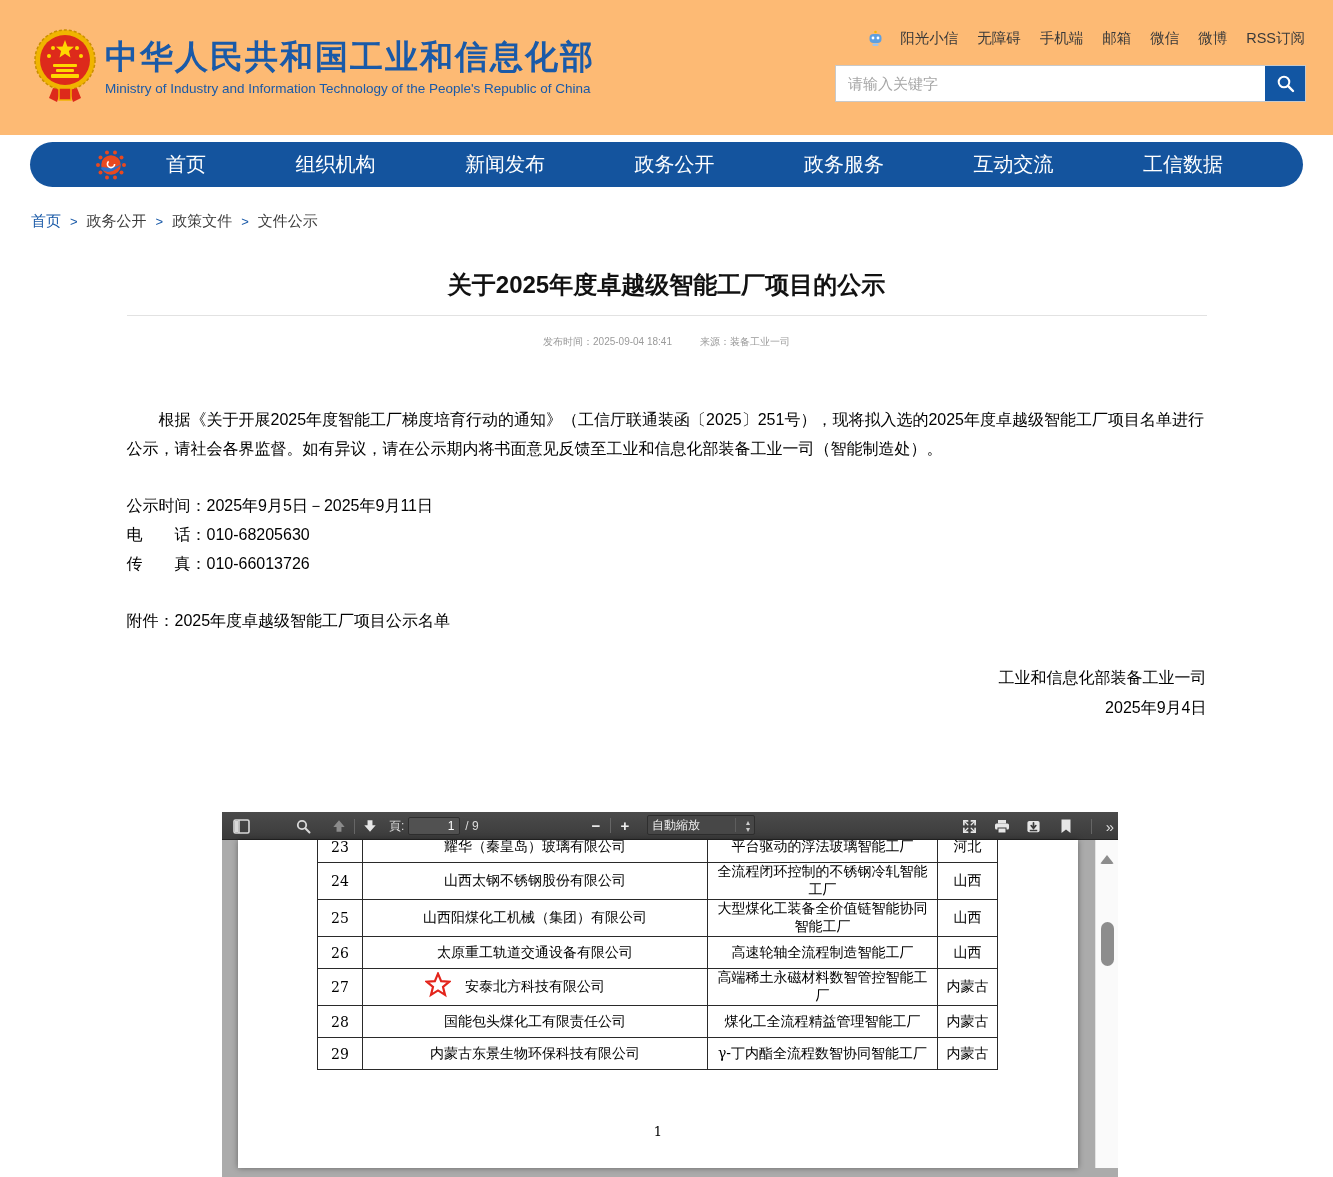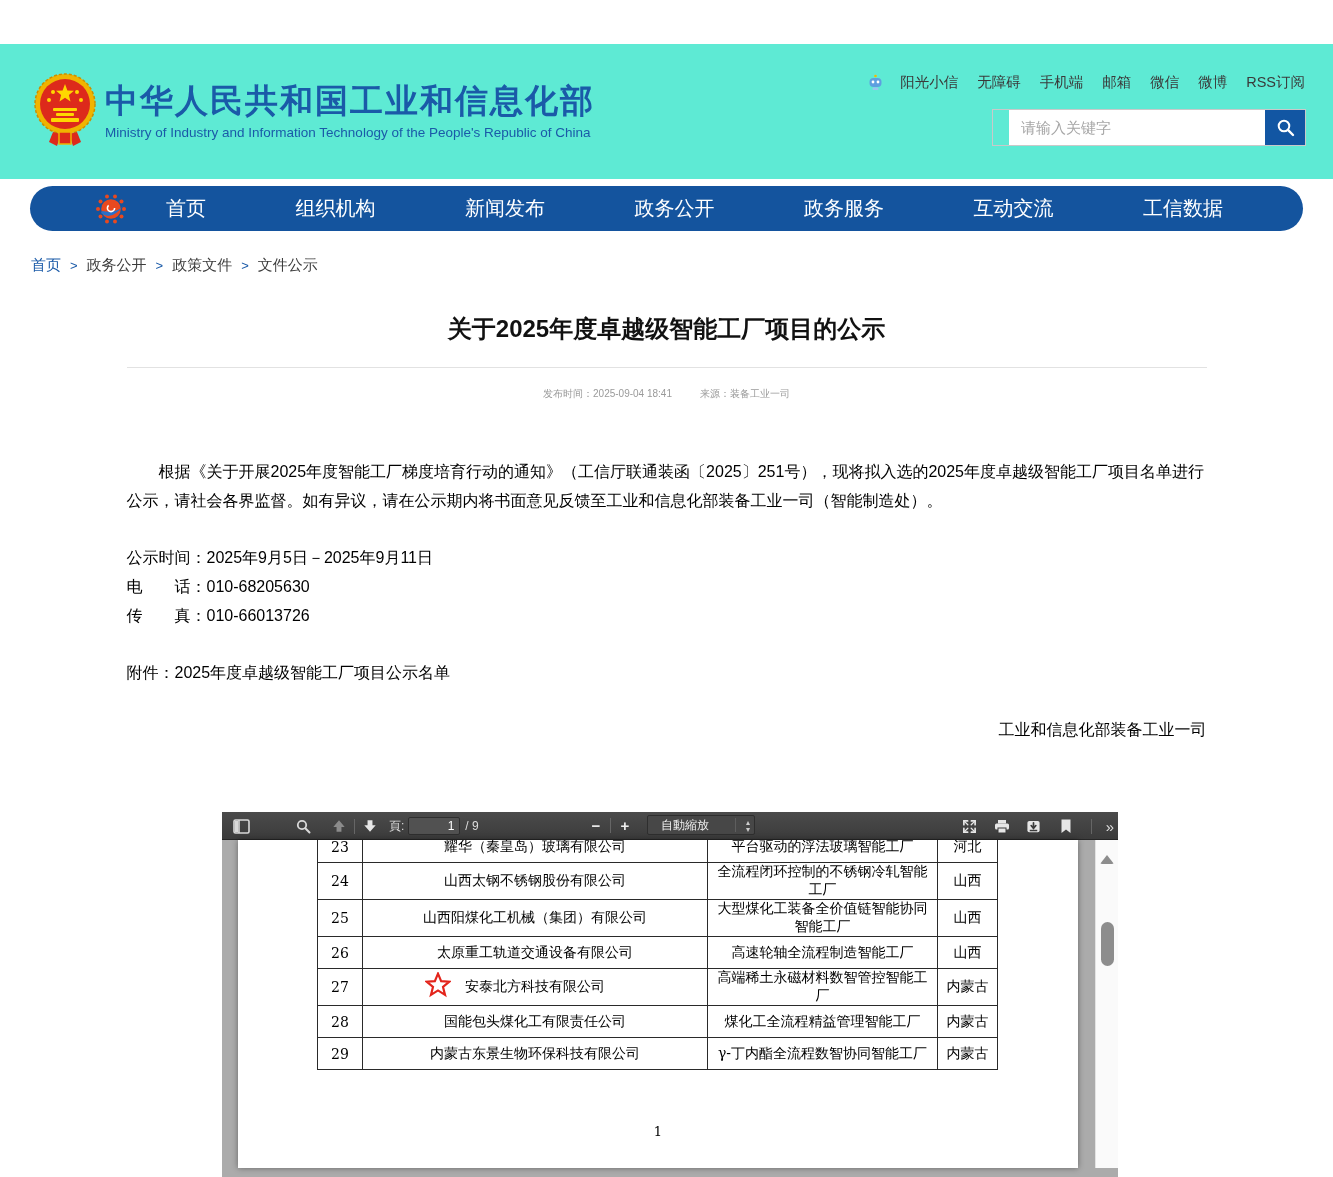--- a/index.html
+++ b/index.html
@@ -6,48 +6,48 @@
     --brand_blue:#1a5aa8;
     --nav_blue:#14549e;
     --star_red:#e3241b;
     --toolbar_bg:#404040;
   }
   *{box-sizing:border-box;margin:0;padding:0;}
   html,body{width:1333px;background:#fff;font-family:"Liberation Sans",sans-serif;}
   body{height:1177px;overflow:hidden;position:relative;}
 
   
-  .header{position:relative;height:135px;background:#5eead4;margin-top:44px;}
+  .header{position:relative;height:135px;background:#fdba74;}
   .logo-group{position:absolute;left:33px;top:26px;display:flex;align-items:center;}
   .emblem{width:64px;height:80px;flex:0 0 auto;}
   .site-titles{margin-left:8px;}
   .site-title{color:var(--brand_blue);font-size:33px;font-weight:bold;letter-spacing:2px;line-height:40px;}
   .site-subtitle{color:var(--brand_blue);font-size:13.5px;margin-top:4px;}
   .quick-links{position:absolute;right:28px;top:29px;display:flex;align-items:center;gap:19px;font-size:14.5px;color:#3a3a3a;}
   .quick-links .ql{cursor:pointer;display:flex;align-items:center;gap:16px;}
-  .search-box{position:absolute;right:27px;top:65px;width:314px;height:37px;border:1px solid #c9c9c9;display:flex;padding-left:16px;}
+  .search-box{position:absolute;right:27px;top:65px;width:471px;height:37px;border:1px solid #c9c9c9;display:flex;}
   .search-input{flex:1;border:none;outline:none;padding:0 12px;font-size:15px;color:#333;font-family:"Liberation Sans",sans-serif;}
   .search-input::placeholder{color:#a6a6a6;}
   .search-btn{width:40px;height:100%;background:#1256a3;border:none;display:flex;align-items:center;justify-content:center;cursor:pointer;}
 
   
   .navbar{margin:7px 30px 0 30px;height:45px;background:var(--nav_blue);border-radius:23px;display:flex;align-items:center;padding:0 40px 0 66px;}
   .nav-logo{width:30px;height:30px;margin-right:40px;flex:0 0 auto;}
   .nav-items{flex:1;display:flex;justify-content:space-between;align-items:center;padding-right:40px;}
   .nav-item{color:#fff;font-size:20px;cursor:pointer;white-space:nowrap;}
 
   
   .breadcrumb{margin:25px 0 0 31px;font-size:15px;color:#3c3c3c;display:flex;gap:9px;align-items:center;}
   .breadcrumb .crumb-home{color:var(--brand_blue);cursor:pointer;}
   .breadcrumb .sep{color:var(--brand_blue);font-size:13px;}
   .breadcrumb .crumb{cursor:pointer;}
 
   
   .article{width:1080px;margin:38px auto 0 auto;}
-  .article-title{text-align:center;font-size:24px;font-weight:bold;color:#111;padding-bottom:22px;border-bottom:1px solid #e2e2e2;}
+  .article-title{text-align:center;font-size:24px;font-weight:bold;color:#111;padding-bottom:14px;border-bottom:1px solid #e2e2e2;}
   .article-meta{text-align:center;color:#9a9a9a;font-size:10px;margin-top:19px;}
   .article-meta .gap{display:inline-block;width:28px;}
   .article-body{margin-top:56px;font-size:16px;color:#000;line-height:29px;}
   .article-body .p-indent{text-indent:2em;}
   .info-lines{margin-top:28px;}
   .attachment{margin-top:28px;}
   .signature-block{margin-top:28px;text-align:right;line-height:30px;font-size:16px;}
 
   
   .pdf-viewer{position:absolute;left:222px;top:812px;width:896px;height:365px;background:#ababab;}
@@ -55,21 +55,21 @@
   .tb-btn{display:inline-flex;align-items:center;justify-content:center;height:22px;min-width:22px;cursor:pointer;background:transparent;border:none;padding:0 2px;}
   .tb-sep{display:inline-block;width:1px;height:15px;background:#666;margin:0 4px;vertical-align:middle;}
   .tb-left{position:absolute;left:8px;top:3px;display:flex;align-items:center;}
   .tb-find{position:absolute;left:70px;top:3px;display:flex;align-items:center;}
   .tb-pagegrp{position:absolute;left:106px;top:3px;display:flex;align-items:center;}
   .page-label{margin:0 4px 0 8px;color:#ddd;}
   .page-input{width:52px;height:18px;background:#515151;border:1px solid #2e2e2e;border-radius:2px;color:#fff;text-align:right;font-size:12px;padding:0 5px;font-family:"Liberation Sans",sans-serif;}
   .page-total{margin-left:5px;color:#ddd;}
   .tb-zoomgrp{position:absolute;left:364px;top:3px;display:flex;align-items:center;}
   .zoom-sign{color:#eee;font-size:15px;font-weight:bold;width:20px;text-align:center;cursor:pointer;}
-  .zoom-select{margin-left:12px;width:108px;height:20px;background:#474747;border:1px solid #2e2e2e;border-radius:2px;display:flex;align-items:center;color:#eee;cursor:pointer;position:relative;padding-left:13px;}
+  .zoom-select{margin-left:12px;width:108px;height:20px;background:#474747;border:1px solid #2e2e2e;border-radius:2px;display:flex;align-items:center;color:#eee;cursor:pointer;position:relative;padding-left:4px;}
   .zoom-select .zs-div{position:absolute;right:18px;top:2px;bottom:2px;width:1px;background:#5e5e5e;}
   .zoom-select .zs-arrows{position:absolute;right:4px;top:3px;font-size:8px;line-height:7px;color:#ccc;}
   .tb-right{position:absolute;right:6px;top:3px;display:flex;align-items:center;gap:10px;}
   .more-tools{color:#ddd;font-size:15px;letter-spacing:-2px;}
 
   .pdf-content{position:relative;height:337px;}
   .pdf-page{position:absolute;left:16px;top:0;width:840px;height:328px;background:#fff;box-shadow:0 0 6px rgba(0,0,0,0.4);}
   .page-table-clip{width:682px;margin:0 auto;height:246px;overflow:hidden;}
   .doc-table{border-collapse:collapse;margin-top:-10px;font-family:"DejaVu Serif",serif;font-size:14px;color:#000;}
   .doc-table td{border:1px solid #2a2a2a;text-align:center;padding:0 4px;height:32px;}
@@ -201,20 +201,21 @@
   <div class="article-body">
     <p class="p-indent">根据《关于开展2025年度智能工厂梯度培育行动的通知》（工信厅联通装函〔2025〕251号），现将拟入选的2025年度卓越级智能工厂项目名单进行公示，请社会各界监督。如有异议，请在公示期内将书面意见反馈至工业和信息化部装备工业一司（智能制造处）。</p>
     <div class="info-lines">
       <p>公示时间：2025年9月5日－2025年9月11日</p>
       <p>电　　话：010-68205630</p>
       <p>传　　真：010-66013726</p>
     </div>
     <p class="attachment">附件：2025年度卓越级智能工厂项目公示名单</p>
     <div class="signature-block">
       <p>工业和信息化部装备工业一司</p>
+      <p>2025年9月4日</p>
     </div>
   </div>
 </div>
 
 <div class="pdf-viewer">
   <div class="pdf-toolbar">
     <div class="tb-left">
       <button class="tb-btn">
         <svg width="17" height="15" viewBox="0 0 17 15">
             <rect x="1" y="1" width="15" height="13" rx="1.5" fill="none" stroke="#d9d9d9" stroke-width="1.6"></rect>

